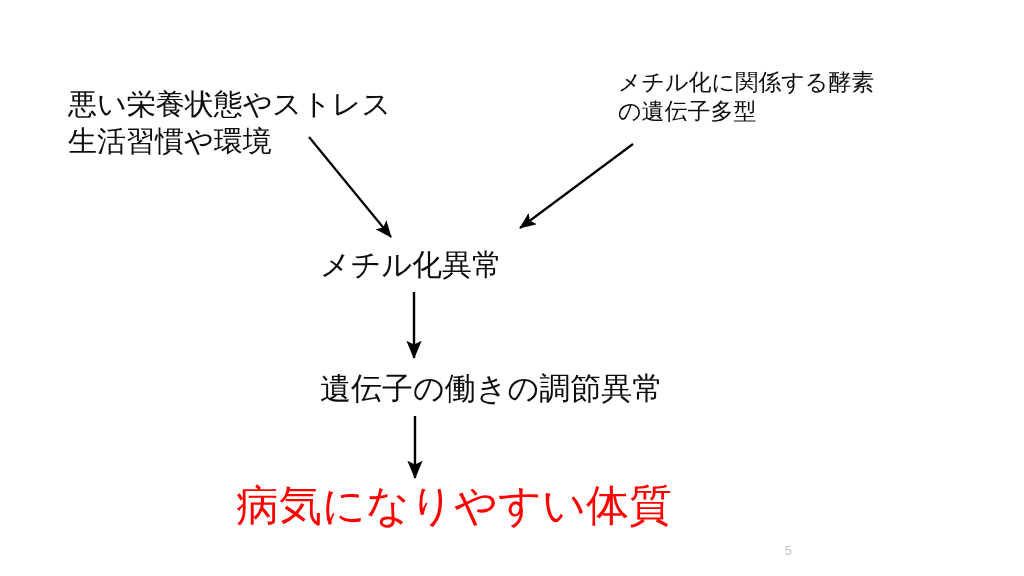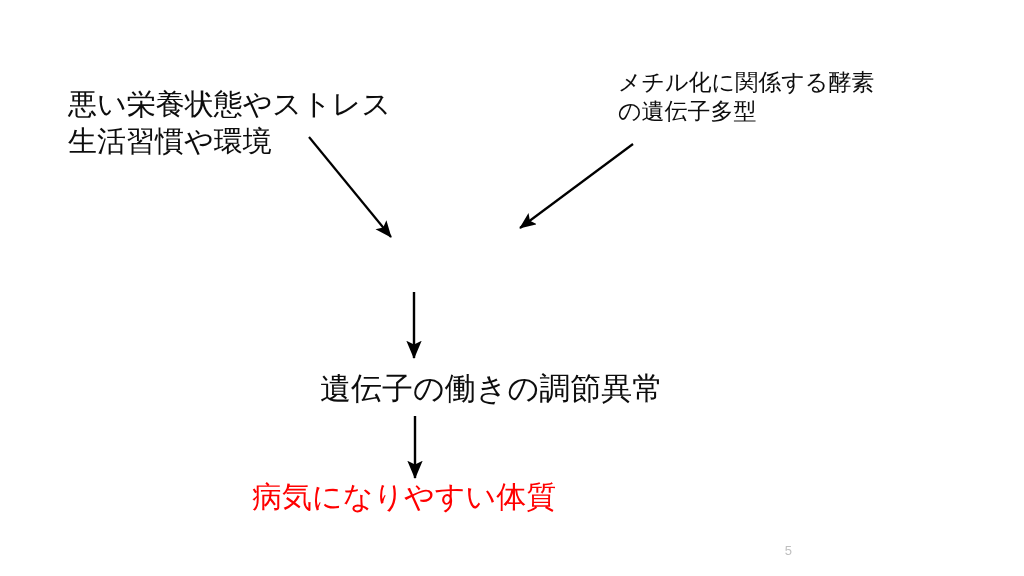--- a/index.html
+++ b/index.html
@@ -42,23 +42,23 @@
     top: 246px;
     font-size: 30px;
   }
   #node-gene-regulation-abnormality {
     left: 274px;
     top: 369px;
     font-size: 31px;
     margin-left: 46px;
   }
   #node-disease-prone-constitution {
-    left: 252px;
+    left: 236px;
     top: 478px;
-    font-size: 30px;
+    font-size: 43px;
     color: #ff0000;
     font-weight: 400;
   }
   #arrow-layer {
     position: absolute;
     left: 0;
     top: 0;
     width: 1024px;
     height: 576px;
   }
@@ -91,20 +91,21 @@
 
     <line x1="415" y1="416" x2="415" y2="478" stroke="#000000" stroke-width="2.4" marker-end="url(#arrowhead)"></line>
   </svg>
 
   <div class="node" id="node-cause-left">悪い栄養状態やストレス
 生活習慣や環境</div>
 
   <div class="node" id="node-cause-right">メチル化に関係する酵素
 の遺伝子多型</div>
 
+  <div class="node" id="node-methylation-abnormality">メチル化異常</div>
 
   <div class="node" id="node-gene-regulation-abnormality">遺伝子の働きの調節異常</div>
 
   <div class="node" id="node-disease-prone-constitution">病気になりやすい体質</div>
 
   <div id="page-number">5</div>
 
 </div>
 
 </body></html>

